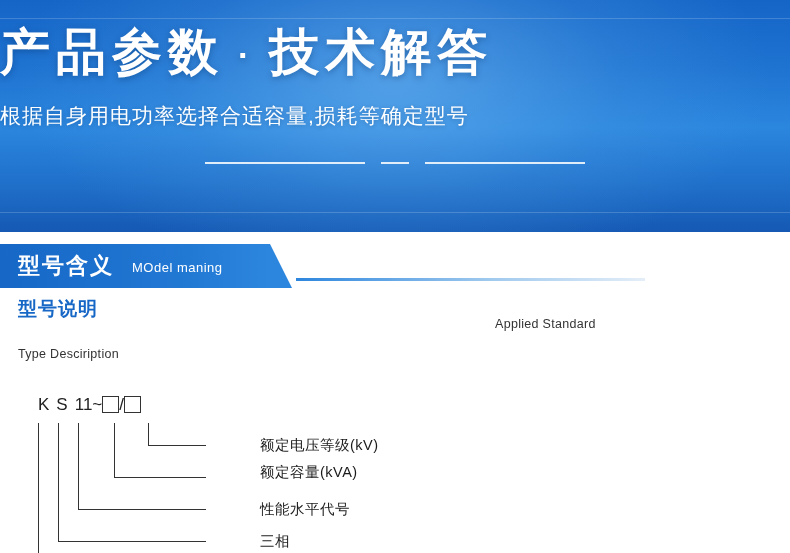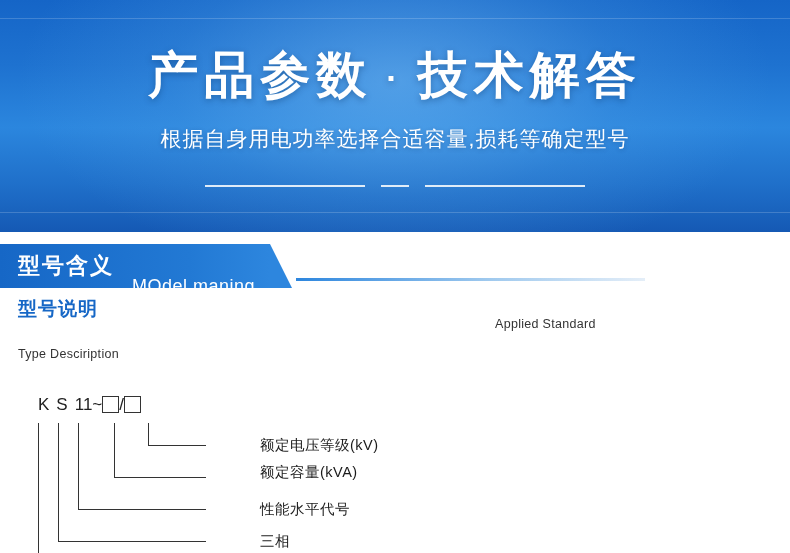--- a/index.html
+++ b/index.html
@@ -36,22 +36,22 @@
   .hero-streak {
     position: absolute;
     left: 0;
     width: 100%;
     height: 1px;
     background: rgba(255,255,255,0.18);
   }
   .hero-inner {
     position: relative;
     z-index: 3;
-    text-align: center;
-    padding-top: 48px;
+    text-align: left;
+    padding-top: 25px;
   }
   .hero-title {
     font-size: 50px;
     font-weight: bold;
     color: #ffffff;
     letter-spacing: 6px;
     line-height: 1.1;
     text-shadow: 0 2px 6px rgba(0,40,90,0.35);
   }
   .hero-title .dot {
@@ -121,23 +121,23 @@
     left: 18px;
     top: 7px;
     color: #ffffff;
     font-size: 22px;
     font-weight: bold;
     letter-spacing: 2px;
   }
   .section-bar .en {
     position: absolute;
     left: 132px;
-    top: 32px;
-    color: #ffffff;
-    font-size: 18px;
+    top: 16px;
+    color: #ffffff;
+    font-size: 13px;
     letter-spacing: 0.5px;
     text-align: center;
   }
 
   
   .content {
     position: relative;
     width: 790px;
     height: 260px;
   }

